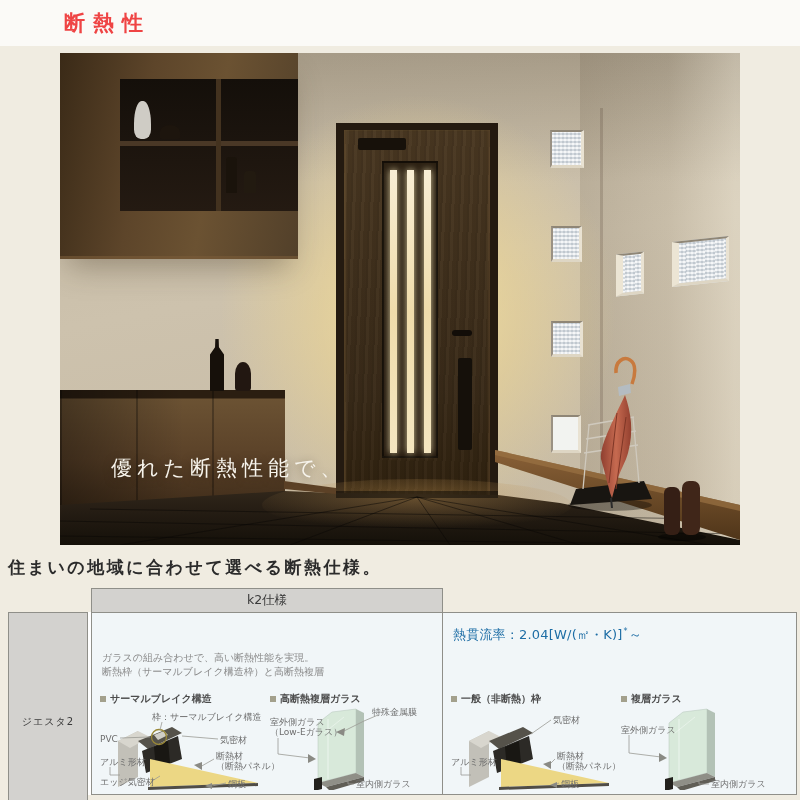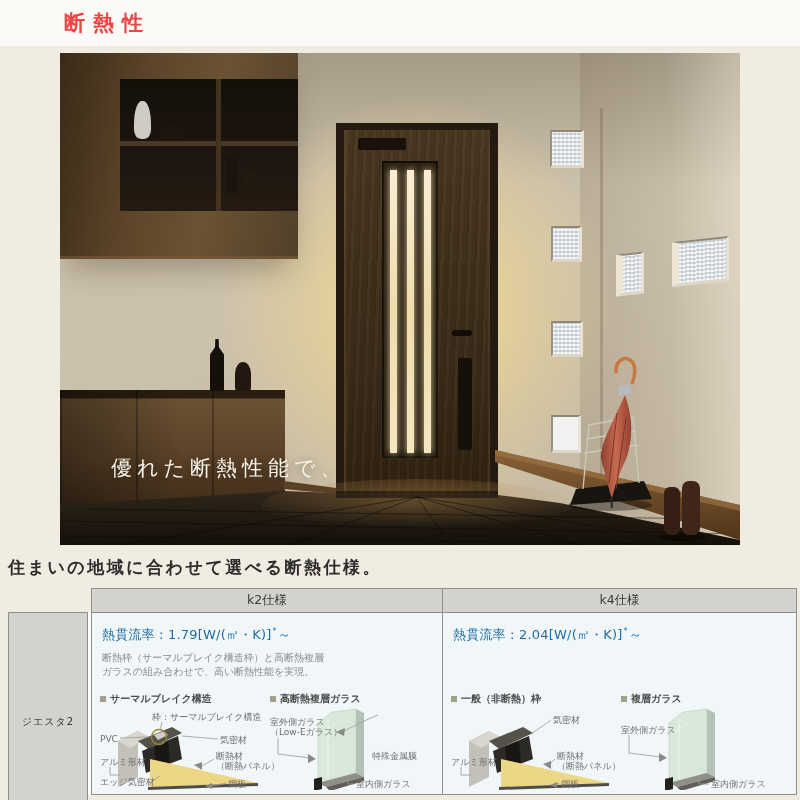--- a/index.html
+++ b/index.html
@@ -226,31 +226,27 @@
 
   <div class="ph-caption">
     <div>優れた断熱性能で、</div>
   </div>
 </div>
 
 <div class="section-heading">住まいの地域に合わせて選べる断熱仕様。</div>
 
 <div class="spec">
   <div class="hdr hdr-k2">k2仕様</div>
-  <div class="hdr hdr-k4">k4仕様</div>
   <div class="row-label">ジエスタ2</div>
   <div class="gap-strip"></div>
 
   <div class="cell cell-k2">
-    <div class="u-value">
-      <span>熱貫流率：1.79[W/(㎡・K)]</span><span class="u-mark">*</span><span>～</span>
-    </div>
     <div class="desc">
+      <div>ガラスの組み合わせで、高い断熱性能を実現。</div>
       <div>断熱枠（サーマルブレイク構造枠）と高断熱複層</div>
-      <div>ガラスの組み合わせで、高い断熱性能を実現。</div>
     </div>
     <div class="diagrams">
 
       <div class="diag">
         <div class="diag-title">
           <div class="bullet"></div>
           <span>サーマルブレイク構造</span>
         </div>
         <div class="canvas">
           <svg width="168" height="83" viewBox="0 0 168 83">
@@ -299,21 +295,21 @@
             <polygon points="58,80 96,70 96,74 62,84" fill="#605e56"></polygon>
             <polygon points="46,72 54,70 54,82 46,84" fill="#23211d"></polygon>
             <line x1="60" y1="12" x2="60" y2="72" stroke="#ffffff" stroke-opacity="0.55"></line>
             <line x1="56" y1="26" x2="76" y2="10" stroke="#ffffff" stroke-opacity="0.4"></line>
             <polyline class="leader" points="110,8 96,14 76,24"></polyline>
             <polygon class="arrowhead" points="68,25 77,21 76,29"></polygon>
             <polyline class="leader" points="10,31 10,47 42,51"></polyline>
             <polygon class="arrowhead" points="48,52 40,47 40,56"></polygon>
             <polyline class="leader" points="80,72 80,77 86,77"></polyline>
           </svg>
-          <span class="dlabel" style="left:104px; top:0;margin-top:44px;">特殊金属膜</span>
+          <span class="dlabel" style="left:104px; top:0;">特殊金属膜</span>
           <span class="dlabel" style="left:2px; top:10px;">
             <span style="display:block;">室外側ガラス</span>
             <span style="display:block;">（Low-Eガラス）</span>
           </span>
           <span class="dlabel" style="left:88px; top:72px;">室内側ガラス</span>
         </div>
       </div>
     </div>
   </div>
 

